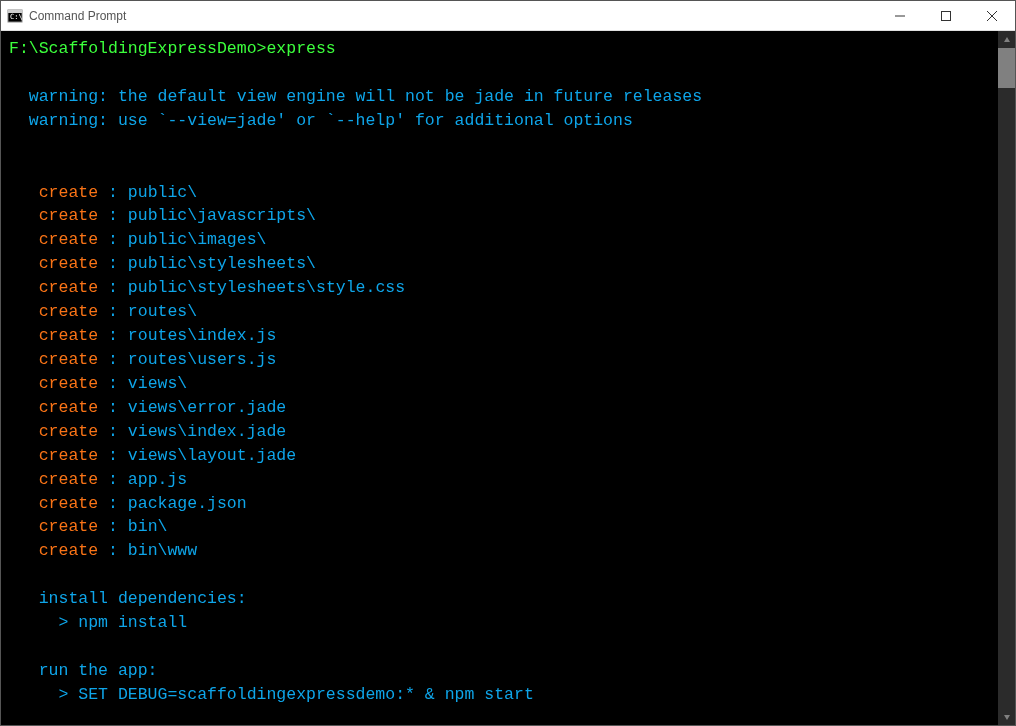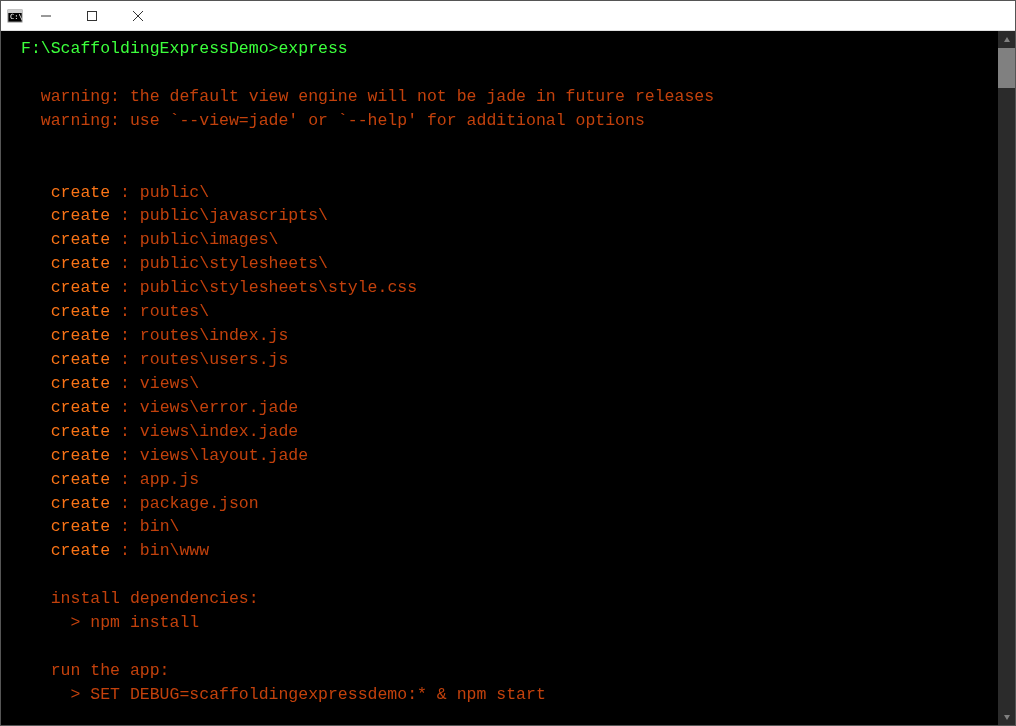--- a/index.html
+++ b/index.html
@@ -52,21 +52,21 @@
       width: 10px;
       height: 10px;
     }
     .terminal-container {
       height: calc(100% - 30px);
       background: #000;
       display: flex;
     }
     .terminal {
       flex: 1;
-      padding: 6px 20px;
+      padding: 6px 8px;
       font-family: Consolas, "Courier New", monospace;
       font-size: 16.5px;
       line-height: 1.45;
       color: #3cff3c;
       white-space: pre;
       overflow: hidden;
     }
     .scrollbar {
       width: 17px;
       background: #2b2b2b;
@@ -90,35 +90,36 @@
       align-items: center;
       justify-content: center;
     }
     .scroll-thumb {
       position: absolute;
       top: 17px;
       width: 100%;
       height: 40px;
       background: #808080;
     }
-    .term-green { color: #c2410c; }
+    .term-green { color: #0ea5e9; }
     .term-cyan { color: #f97316; }
     .prompt-line { color: #3cff3c; }
   </style>
 </head>
 <body>
 
 <div class="titlebar">
   <span class="titlebar-icon">
     <svg viewBox="0 0 16 16">
       <rect x="1" y="2" width="14" height="12" fill="#000" stroke="#888" stroke-width="1"></rect>
       <rect x="1" y="2" width="14" height="3" fill="#ccc"></rect>
       <text x="3" y="11" font-size="7" fill="#fff" font-family="monospace">C:\</text>
     </svg>
   </span>
+  <span class="titlebar-title">Command Prompt</span>
   <div class="window-controls">
     <div class="win-btn">
       <svg viewBox="0 0 10 10">
           <line x1="0" y1="5" x2="10" y2="5" stroke="#333" stroke-width="1"></line>
         </svg>
     </div>
     <div class="win-btn">
       <svg viewBox="0 0 10 10">
           <rect x="0.5" y="0.5" width="9" height="9" fill="none" stroke="#333" stroke-width="1"></rect>
         </svg>

